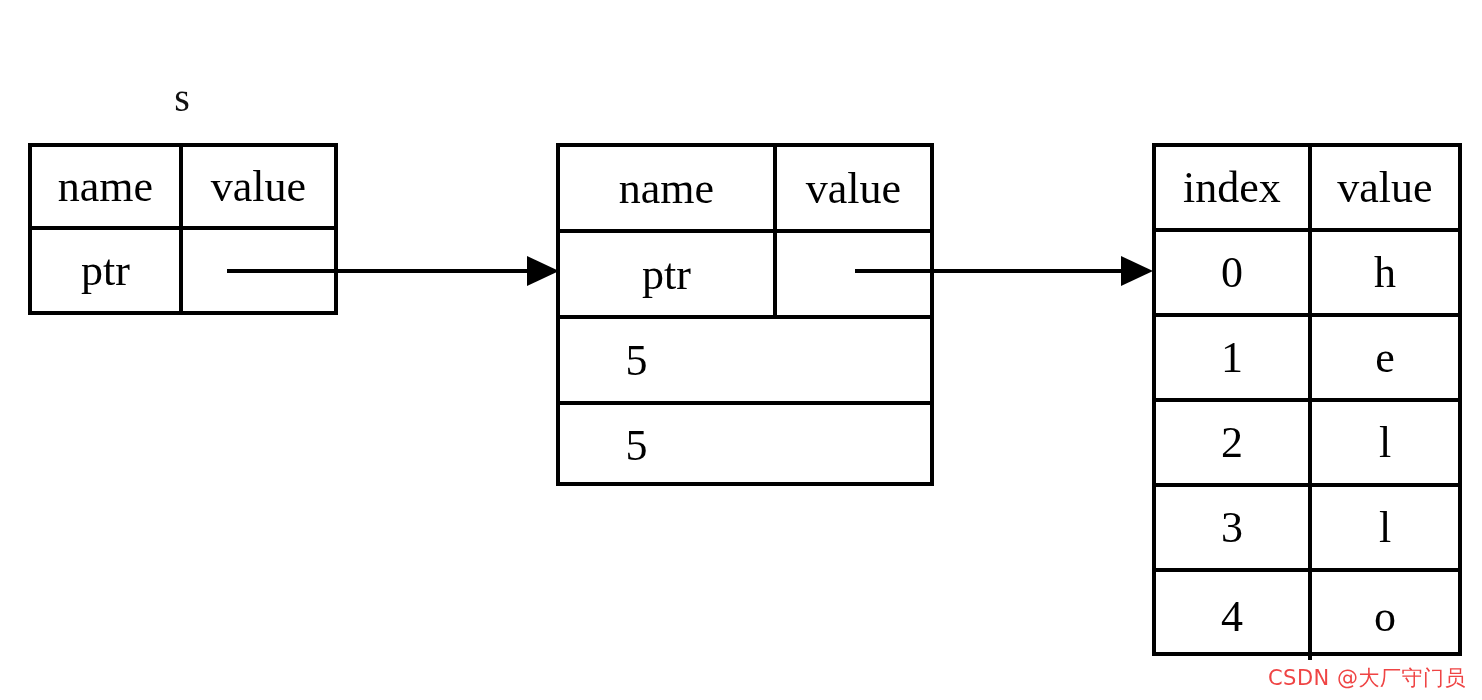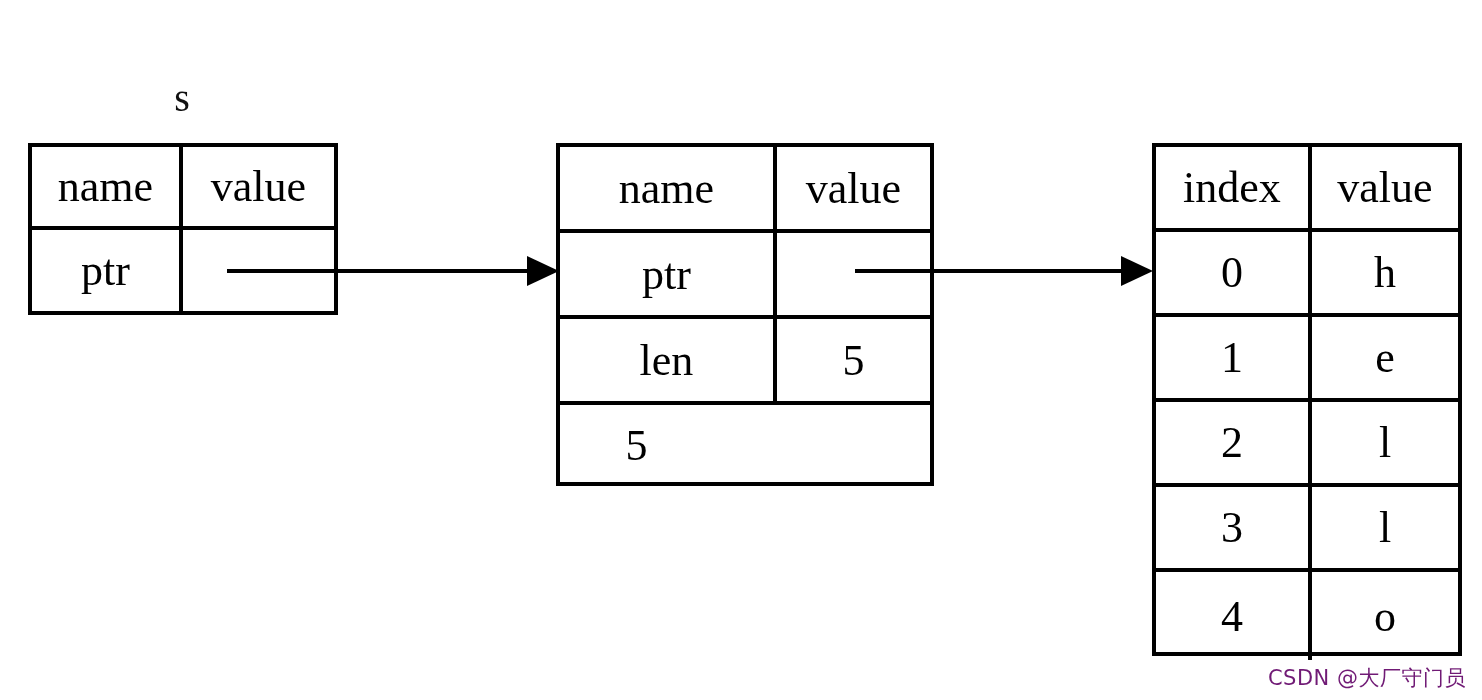--- a/index.html
+++ b/index.html
@@ -107,21 +107,21 @@
   #arrow-s1-to-buffer .shaft { width: 268px; }
   #arrow-s1-to-buffer .head  { left: 266px; }
 
   
   #watermark {
     position: absolute;
     right: 16px;
     bottom: 8px;
     font-family: "DejaVu Sans", "Liberation Sans", sans-serif;
     font-size: 21px;
-    color: #701a75;
+    color: #ef4444;
     white-space: nowrap;
     letter-spacing: 0.5px;
   }
 </style>
 </head>
 <body>
 
 <div id="canvas">
 
   <div class="tbl-label" style="left:122px; top:78px; width:120px;">s</div>
@@ -146,21 +146,20 @@
   <div class="vtable" id="table-s1">
     <div class="vrow">
       <div class="vcell col-left">name</div>
       <div class="vcell col-right">value</div>
     </div>
     <div class="vrow">
       <div class="vcell col-left">ptr</div>
       <div class="vcell col-right"></div>
     </div>
     <div class="vrow">
-      <div class="vcell col-left">len</div>
       <div class="vcell col-right">5</div>
     </div>
     <div class="vrow">
       <div class="vcell col-right">5</div>
     </div>
   </div>
 
   <div class="arrow" id="arrow-s1-to-buffer">
     <div class="shaft"></div>
     <div class="head"></div>

